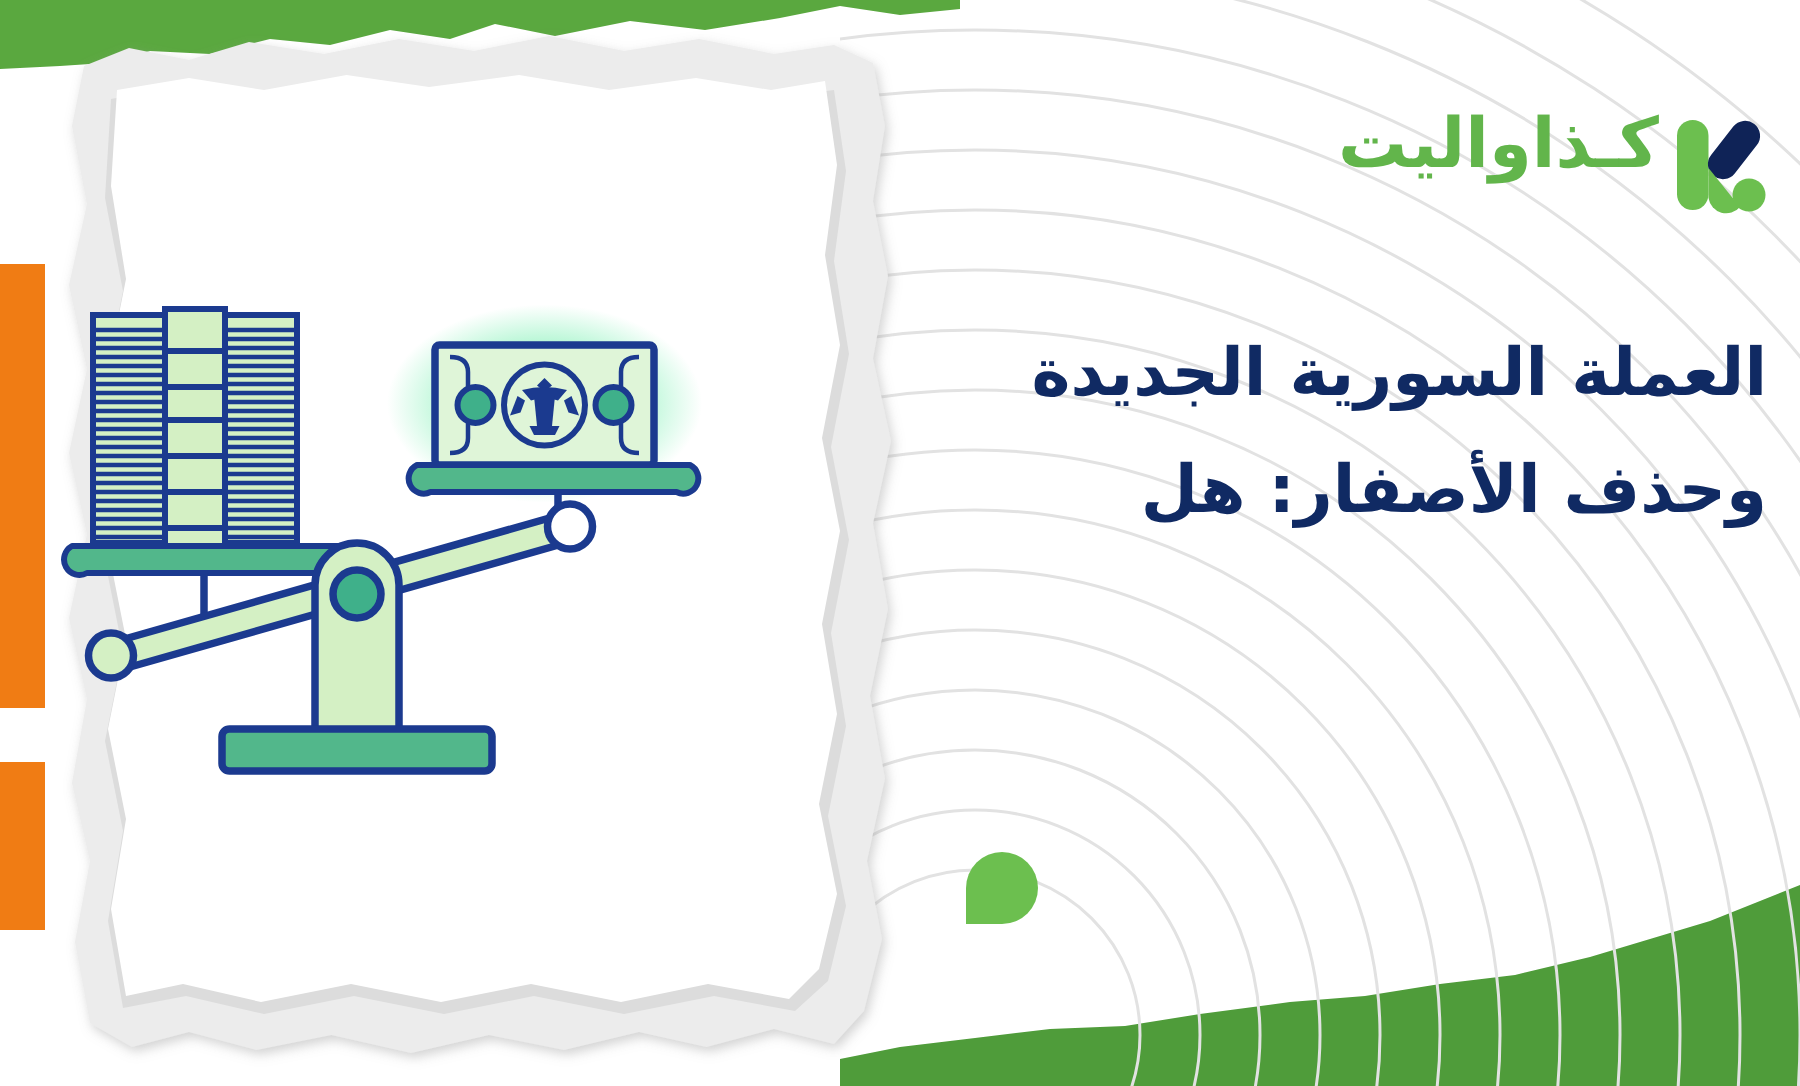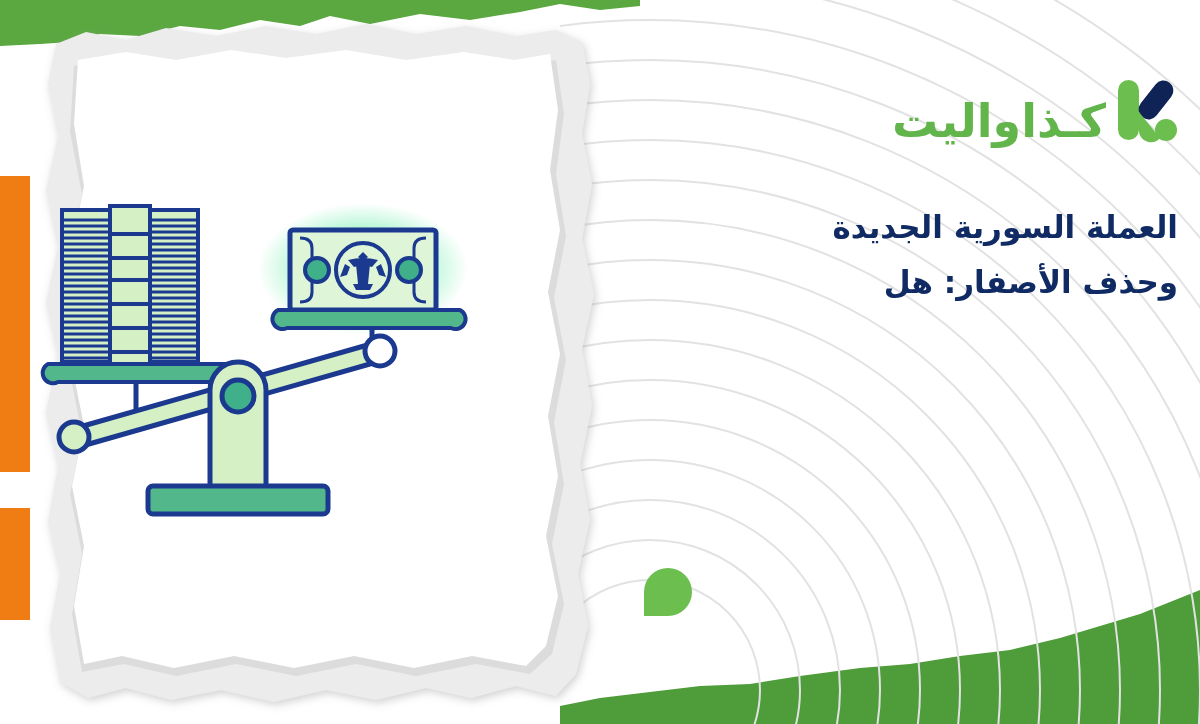--- a/index.html
+++ b/index.html
@@ -31,28 +31,28 @@
   #paper-frame{position:absolute;left:16px;top:14px;width:600px;height:700px;}
   #paper-frame svg{position:absolute;left:0;top:0;}
 
   
   #illustration{position:absolute;left:40px;top:200px;width:540px;height:320px;}
   #illustration svg{position:absolute;left:0;top:0;}
 
   
   #right-col{position:absolute;left:600px;top:0;width:600px;height:724px;}
 
-  #logo{position:absolute;right:22px;top:72px;display:flex;align-items:flex-end;gap:10px;}
+  #logo{position:absolute;right:22px;top:72px;display:flex;align-items:flex-start;gap:10px;}
   #logo-word{font-size:46px;font-weight:700;color:#62b54b;letter-spacing:0px;
     direction:rtl;line-height:1;white-space:nowrap;}
   #logo-mark{width:62px;height:72px;flex:0 0 auto;}
 
-  #headline{position:absolute;right:22px;top:200px;width:560px;
+  #headline{position:absolute;right:22px;top:210px;width:560px;
     direction:rtl;text-align:right;color:#102a63;
-    font-size:31px;font-weight:700;line-height:1.78;}
+    font-size:44px;font-weight:700;line-height:1.78;}
   #headline .hl-line{display:block;white-space:nowrap;}
 
   #green-dot{position:absolute;left:44px;top:568px;width:48px;height:48px;
     background:#6cbf4f;border-radius:24px 24px 24px 0;}
 </style>
 </head>
 <body>
 
 <div id="stage">
 

